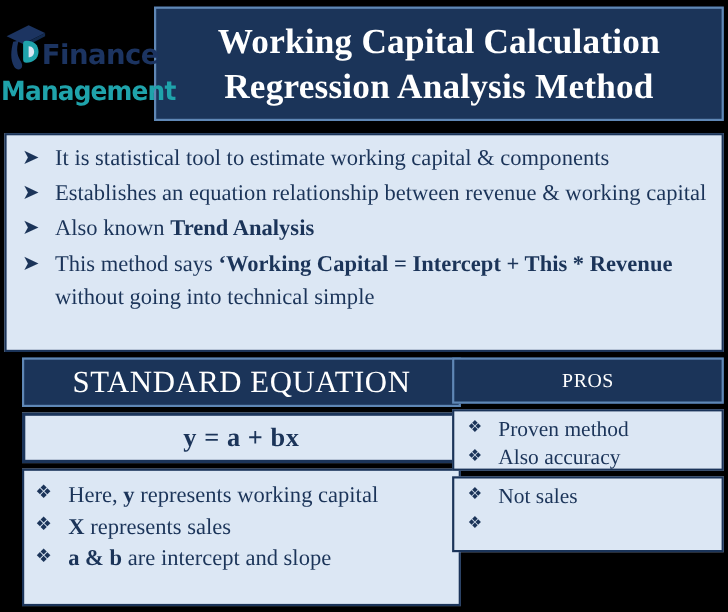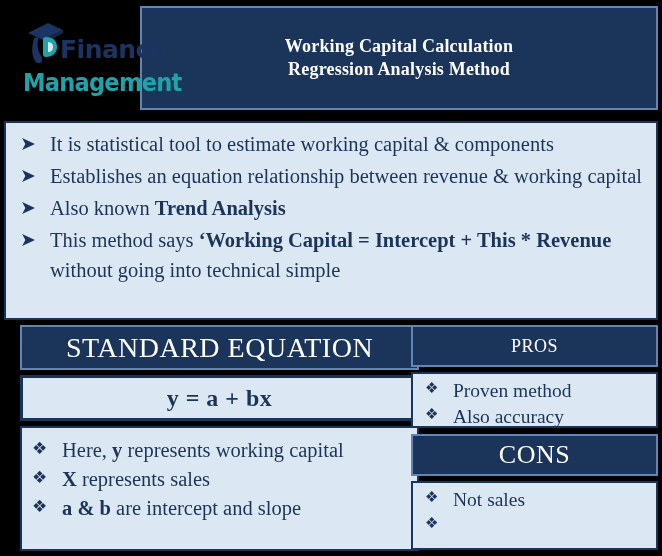--- a/index.html
+++ b/index.html
@@ -33,21 +33,21 @@
   }
   .logo {
     width: 140px;
     height: 116px;
     position: relative;
     flex: 0 0 140px;
     display: flex;
     flex-direction: column;
     justify-content: center;
     align-items: flex-start;
-    padding-left: 22px;
+    padding-left: 0;
     box-sizing: border-box;
   }
   .logo-top {
     display: flex;
     align-items: flex-end;
     height: 46px;
   }
   .cap-icon {
     width: 44px;
     height: 46px;
@@ -87,21 +87,21 @@
     border: 2px solid #5f87b5;
     box-sizing: border-box;
     display: flex;
     flex-direction: column;
     justify-content: center;
     align-items: center;
     text-align: center;
   }
   .title-line {
     color: #ffffff;
-    font-size: 18px;
+    font-size: 32px;
     font-weight: bold;
     line-height: 1.28;
     letter-spacing: 0.2px;
     white-space: nowrap;
   }
 
   
   .intro-panel {
     position: absolute;
     left: 4px;
@@ -308,23 +308,20 @@
     <div class="col-right">
       <div class="band pros-header">
         <span class="band-text">PROS</span>
       </div>
       <div class="pros-box">
         <ul class="diamond-list small" id="pros-list">
             <li><span class="marker">❖</span><span>Proven method</span></li>
             <li><span class="marker">❖</span><span>Also accuracy</span></li>
           </ul>
       </div>
-      <div class="band cons-header">
-        <span class="band-text">CONS</span>
-      </div>
       <div class="cons-box">
         <ul class="diamond-list small" id="cons-list">
             <li><span class="marker">❖</span><span>Not sales</span></li>
             <li><span class="marker">❖</span></li>
           </ul>
       </div>
     </div>
 
   </div>
 </div>

